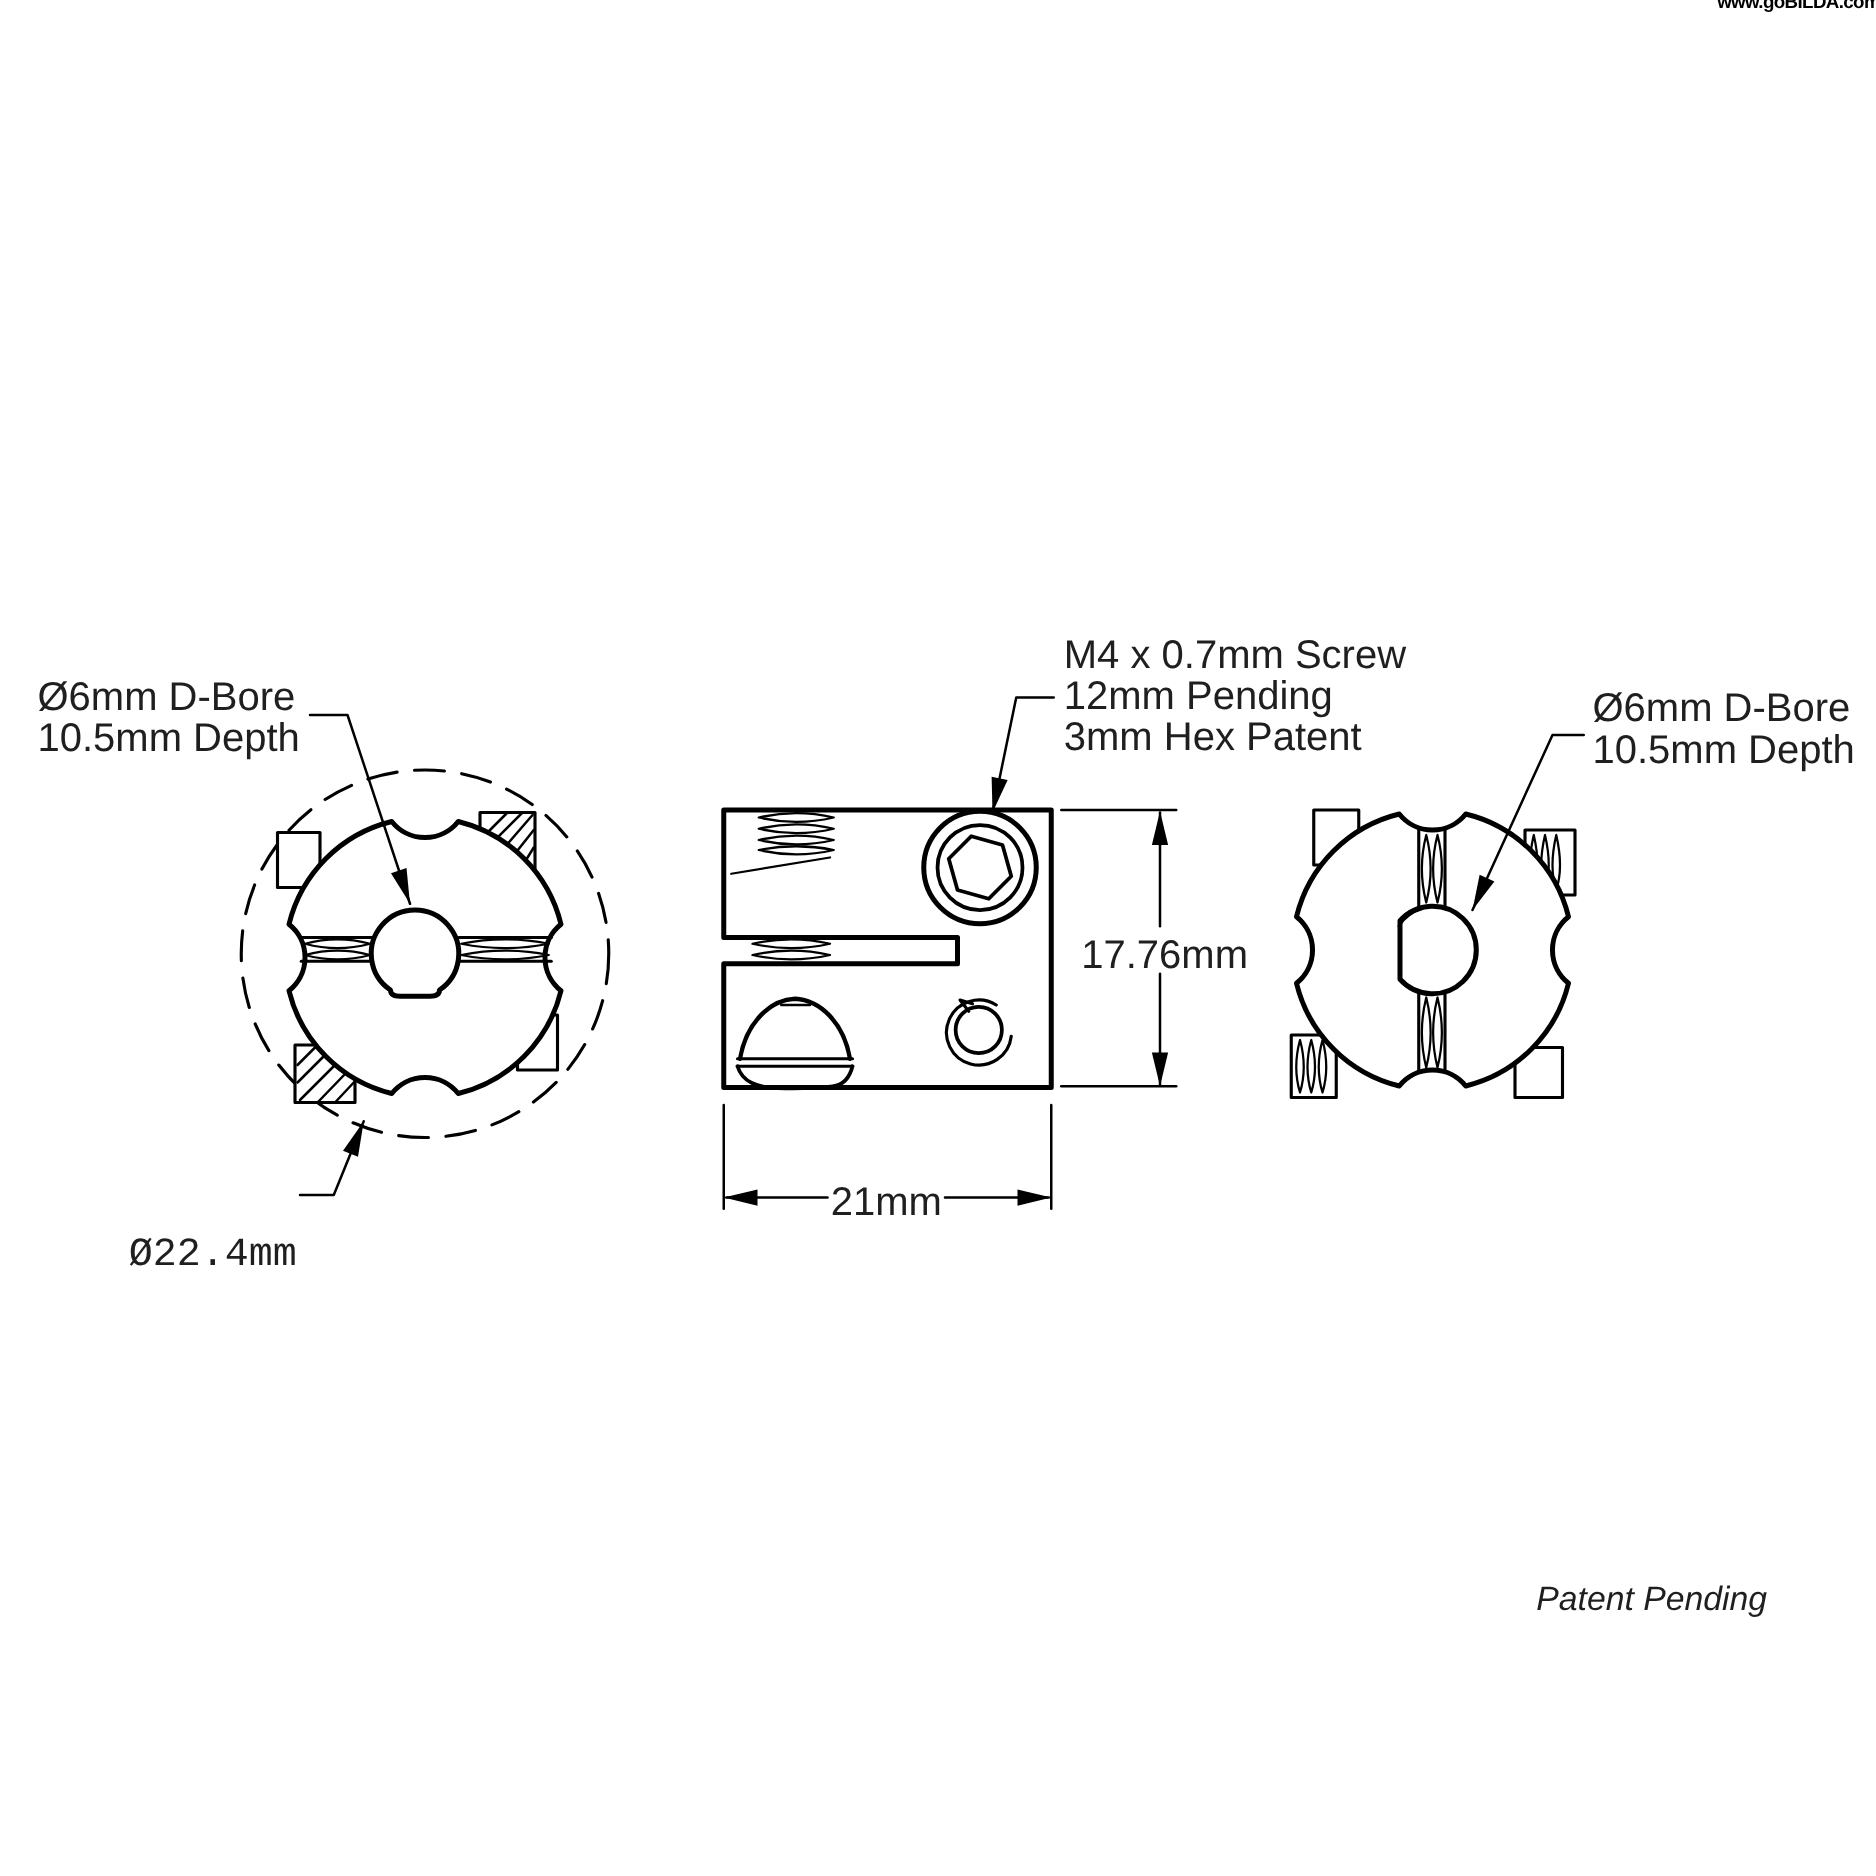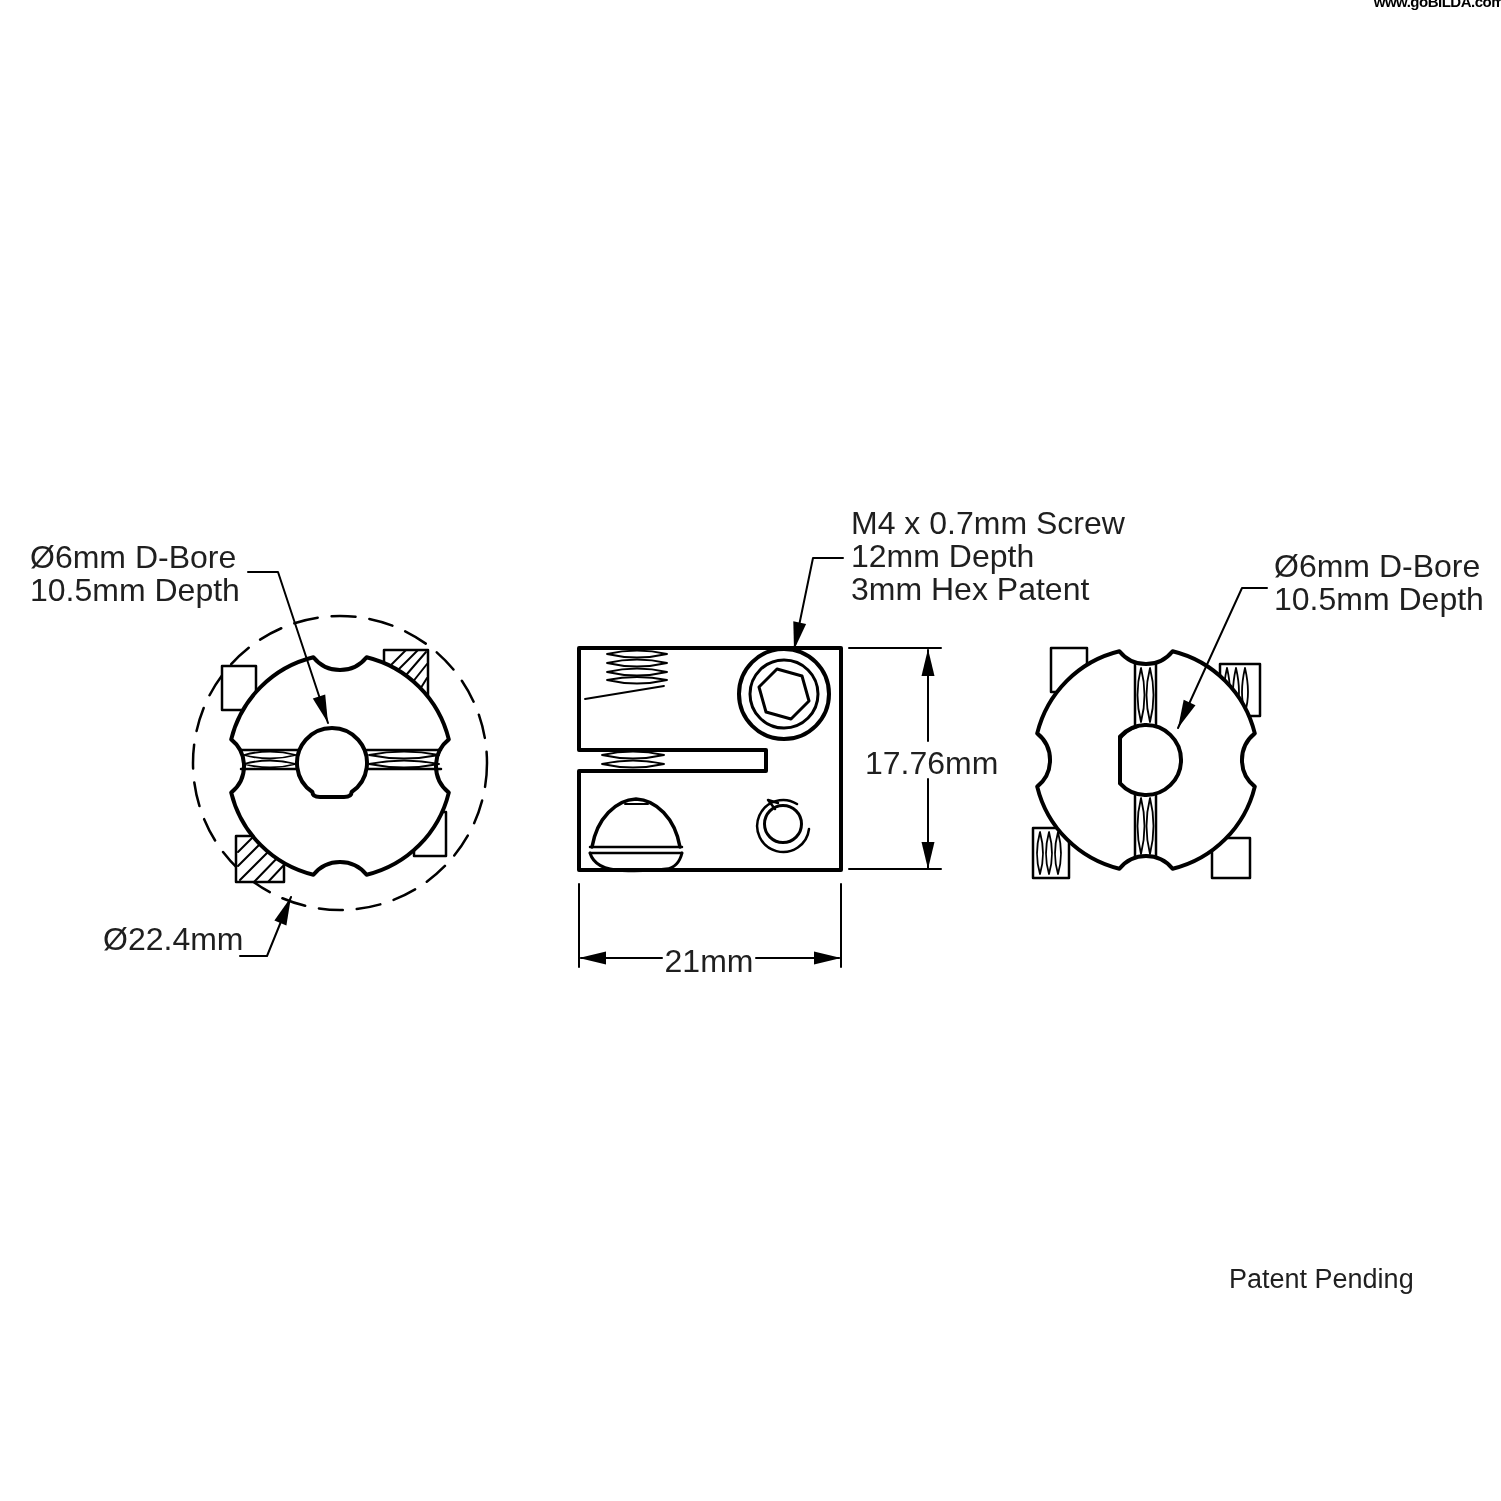--- a/index.html
+++ b/index.html
@@ -15,21 +15,21 @@
     position:absolute;
     font-size:32px;line-height:33px;color:#1f1f1f;
     white-space:nowrap;
   }
   .lbl.center{text-align:center;}
   .lbl.right{text-align:right;}
   .watermark{
     position:absolute;top:-7px;right:-3px;
     font-size:15px;font-weight:700;letter-spacing:-0.5px;color:#000;
   }
-  .patent{position:absolute;left:1229px;top:1264px;font-size:27px;color:#1f1f1f;}
+  .patent{position:absolute;left:1229px;top:1264px;font-size:27px;color:#1f1f1f;font-style:italic;}
 </style>
 </head>
 <body>
 
 <div class="stage">
 
 <svg width="1501" height="1501" viewBox="0 0 1501 1501">
   <g stroke="#000" fill="none" stroke-linecap="round" stroke-linejoin="round">
 
     <g>
@@ -185,25 +185,25 @@
   </g>
 </svg>
 
 <div class="watermark">www.goBILDA.com</div>
 
 <div class="lbl right" style="left:30px;top:541px;width:200px;">
   <div>Ø6mm D-Bore</div>
   <div>10.5mm Depth</div>
 </div>
 
-<div class="lbl" style="left:103px;top:923px;">Ø22.4mm</div>
+<div class="lbl" style="left:103px;top:987px;font-family:Liberation Mono, monospace;">Ø22.4mm</div>
 
 <div class="lbl" style="left:851px;top:507px;">
   <div>M4 x 0.7mm Screw</div>
-  <div>12mm Depth</div>
+  <div>12mm Pending</div>
   <div>3mm Hex Patent</div>
 </div>
 
 <div class="lbl center" style="left:865px;top:747px;width:125px;">17.76mm</div>
 
 <div class="lbl center" style="left:659px;top:945px;width:100px;">21mm</div>
 
 <div class="lbl" style="left:1274px;top:550px;">
   <div>Ø6mm D-Bore</div>
   <div>10.5mm Depth</div>

